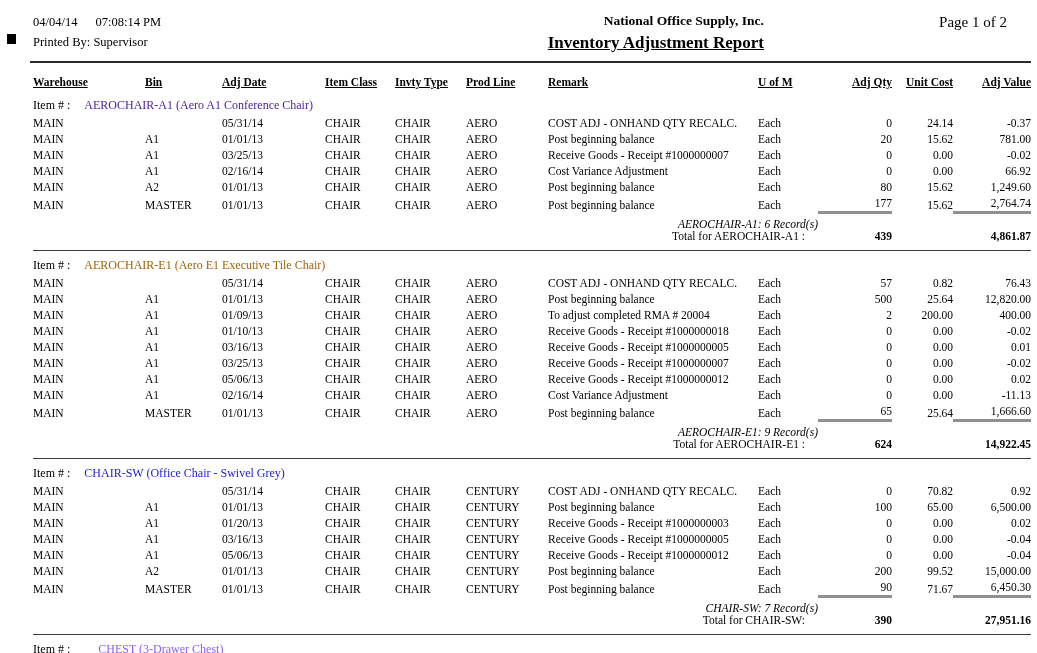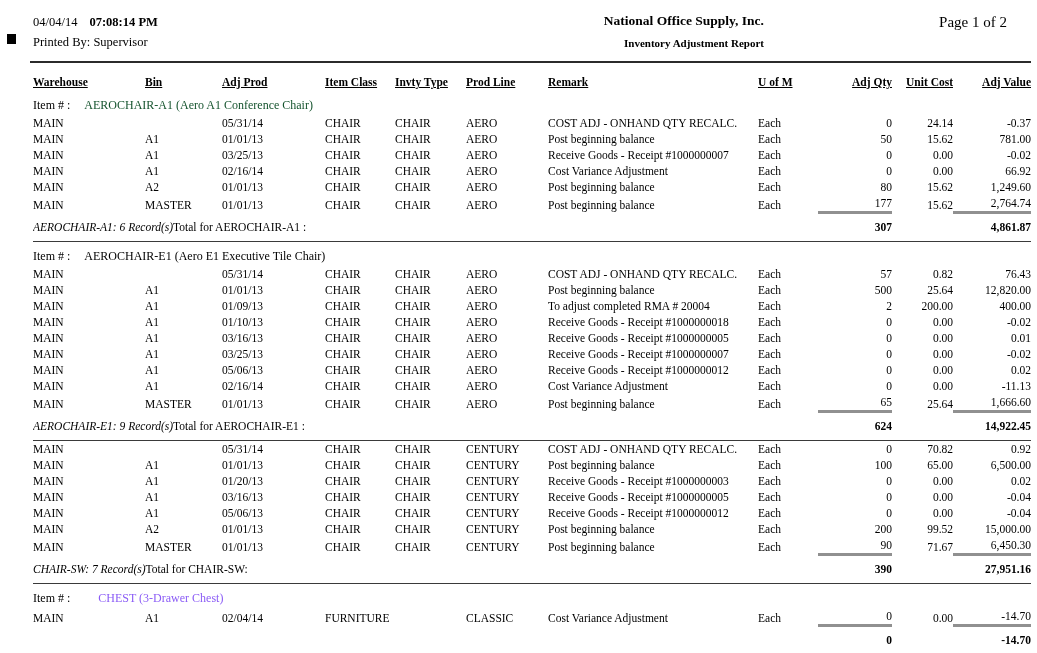--- a/index.html
+++ b/index.html
@@ -10,44 +10,44 @@
     font-family: "Liberation Serif", "DejaVu Serif", serif;
     color: #000000;
     -webkit-font-smoothing: antialiased;
   }
   .page { position: relative; width: 1037px; height: 653px; overflow: hidden; background: #fff; }
   .corner-mark { position: absolute; left: 7px; top: 34px; width: 9px; height: 10px; background: #000; }
 
   
   .rpt-header { display: flex; padding: 12px 8px 0 33px; }
   .hdr-left  { width: 265px; font-size: 12.5px; line-height: 20px; }
-  .hdr-left .time { margin-left: 12px; font-weight: bold; }
+  .hdr-left .time { margin-left: 18px; }
   .hdr-center { flex: 1; text-align: right; }
   .company-name { font-weight: bold; font-size: 13.5px; line-height: 18px; }
-  .report-title { font-weight: bold; font-size: 11px; line-height: 22px; margin-top: 2px; }
+  .report-title { font-weight: bold; font-size: 17px; line-height: 22px; margin-top: 2px; text-decoration: underline; }
   .hdr-right { width: 265px; text-align: right; font-size: 15px; line-height: 20px; padding-right: 22px; }
   .top-rule { margin: 7px 6px 0 30px; border-top: 2px solid #2b2b2b; }
 
   
   table.report {
     margin-left: 33px; width: 998px;
     border-collapse: collapse; table-layout: fixed;
     font-size: 11.5px;
   }
   th, td { padding: 0; white-space: nowrap; overflow: hidden; vertical-align: bottom; }
   .left  { text-align: left; }
   .right { text-align: right; }
   thead th { font-weight: bold; padding: 13px 0 3px 0; }
   thead th .u { text-decoration: underline; }
   tr.data-row td { height: 16px; line-height: 16px; }
   tr.item-row td { padding-top: 7px; padding-bottom: 2px; font-size: 12px; }
   tr.item-row .item-num-label { font-weight: normal; margin-top: 23px; }
   tr.item-row .item-link { margin-left: 14px; }
   tr.total-row td { padding-top: 5px; padding-bottom: 2px; height: 22px; }
-  tr.total-row .tot-flex { display: flex; justify-content: flex-start; align-items: flex-end; }
+  tr.total-row .tot-flex { display: flex; justify-content: flex-start; align-items: flex-end; flex-direction: column; }
   .record-count { font-style: italic; font-size: 11.5px; }
   .total-label { font-weight: normal; padding-right: 13px; }
   .total-num { font-weight: bold; }
   td.rule-top { border-top: 3px solid #909090; }
   tr.sep-row td { height: 7px; border-bottom: 1px solid #3a3a3a; }
 </style>
 </head>
 <body>
 
 <div class="page">
@@ -83,34 +83,34 @@
       <col style="width:210px">
         <col style="width:60px">
         <col style="width:74px">
       <col style="width:61px">
         <col style="width:78px">
     </colgroup>
     <thead>
       <tr id="header-row">
           <th class="left"><span class="u">Warehouse</span></th>
           <th class="left"><span class="u">Bin</span></th>
-          <th class="left"><span class="u">Adj Prod</span></th>
+          <th class="left"><span class="u">Adj Date</span></th>
           <th class="left"><span class="u">Item Class</span></th>
           <th class="left"><span class="u">Invty Type</span></th>
           <th class="left"><span class="u">Prod Line</span></th>
           <th class="left"><span class="u">Remark</span></th>
           <th class="left"><span class="u">U of M</span></th>
           <th class="right"><span class="u">Adj Qty</span></th>
           <th class="right"><span class="u">Unit Cost</span></th>
           <th class="right"><span class="u">Adj Value</span></th>
         </tr>
     </thead>
     <tbody id="report-body">
         <tr class="item-row">
-          <td class="left" colspan="11"><span class="item-num-label">Item # :</span><span class="item-link" style="color: #14532d;">AEROCHAIR-A1 (Aero A1 Conference Chair)</span></td>
+          <td class="left" colspan="11"><span class="item-num-label">Item # :</span><span class="item-link" style="color: #4c1d95;">AEROCHAIR-A1 (Aero A1 Conference Chair)</span></td>
         </tr>
         <tr class="data-row">
           <td class="left">MAIN</td>
           <td class="left"></td>
           <td class="left">05/31/14</td>
           <td class="left">CHAIR</td>
           <td class="left">CHAIR</td>
           <td class="left">AERO</td>
           <td class="left">COST ADJ - ONHAND QTY RECALC.</td>
           <td class="left">Each</td>
@@ -120,21 +120,21 @@
         </tr>
         <tr class="data-row">
           <td class="left">MAIN</td>
           <td class="left">A1</td>
           <td class="left">01/01/13</td>
           <td class="left">CHAIR</td>
           <td class="left">CHAIR</td>
           <td class="left">AERO</td>
           <td class="left">Post beginning balance</td>
           <td class="left">Each</td>
-          <td class="right">50</td>
+          <td class="right">20</td>
           <td class="right">15.62</td>
           <td class="right">781.00</td>
         </tr>
         <tr class="data-row">
           <td class="left">MAIN</td>
           <td class="left">A1</td>
           <td class="left">03/25/13</td>
           <td class="left">CHAIR</td>
           <td class="left">CHAIR</td>
           <td class="left">AERO</td>
@@ -183,29 +183,29 @@
           <td class="right">15.62</td>
           <td class="right">2,764.74</td>
         </tr>
         <tr class="total-row">
           <td class="left" colspan="8">
             <div class="tot-flex">
               <span class="record-count">AEROCHAIR-A1: 6 Record(s)</span>
               <span class="total-label">Total for AEROCHAIR-A1 :</span>
             </div>
           </td>
-          <td class="right total-num rule-top">307</td>
+          <td class="right total-num rule-top">439</td>
           <td class="right"></td>
           <td class="right total-num rule-top">4,861.87</td>
         </tr>
         <tr class="sep-row">
           <td colspan="11"></td>
         </tr>
         <tr class="item-row">
-          <td class="left" colspan="11"><span class="item-num-label">Item # :</span><span class="item-link" style="color: #000000;">AEROCHAIR-E1 (Aero E1 Executive Tile Chair)</span></td>
+          <td class="left" colspan="11"><span class="item-num-label">Item # :</span><span class="item-link" style="color: #a16207;">AEROCHAIR-E1 (Aero E1 Executive Tile Chair)</span></td>
         </tr>
         <tr class="data-row">
           <td class="left">MAIN</td>
           <td class="left"></td>
           <td class="left">05/31/14</td>
           <td class="left">CHAIR</td>
           <td class="left">CHAIR</td>
           <td class="left">AERO</td>
           <td class="left">COST ADJ - ONHAND QTY RECALC.</td>
           <td class="left">Each</td>
@@ -324,20 +324,23 @@
               <span class="total-label">Total for AEROCHAIR-E1 :</span>
             </div>
           </td>
           <td class="right total-num rule-top">624</td>
           <td class="right"></td>
           <td class="right total-num rule-top">14,922.45</td>
         </tr>
         <tr class="sep-row">
           <td colspan="11"></td>
         </tr>
+        <tr class="item-row">
+          <td class="left" colspan="11"><span class="item-num-label">Item # :</span><span class="item-link" style="color: rgb(34, 34, 204);">CHAIR-SW (Office Chair - Swivel Grey)</span></td>
+        </tr>
         <tr class="data-row">
           <td class="left">MAIN</td>
           <td class="left"></td>
           <td class="left">05/31/14</td>
           <td class="left">CHAIR</td>
           <td class="left">CHAIR</td>
           <td class="left">CENTURY</td>
           <td class="left">COST ADJ - ONHAND QTY RECALC.</td>
           <td class="left">Each</td>
           <td class="right">0</td>

